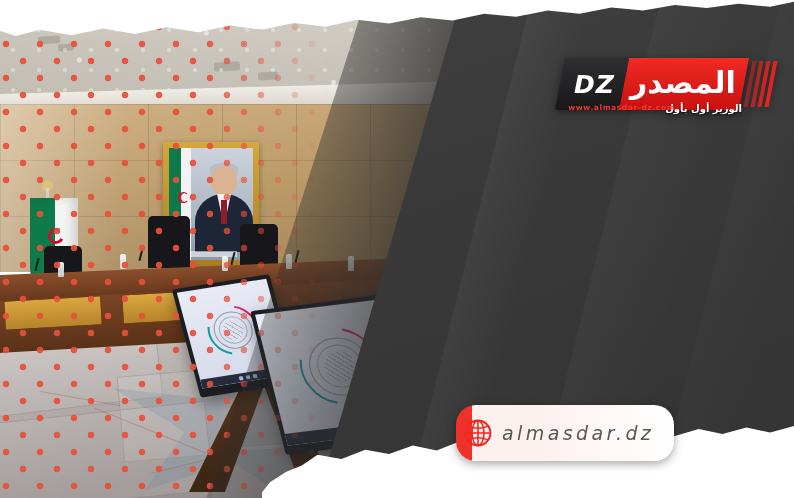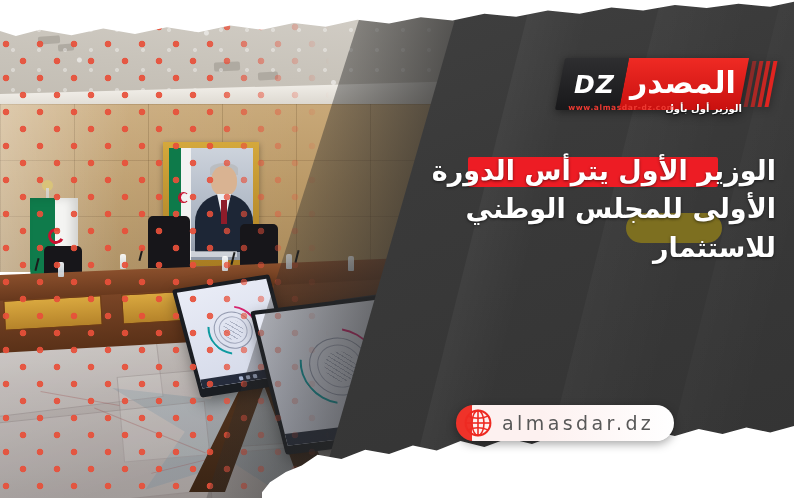--- a/index.html
+++ b/index.html
@@ -691,25 +691,26 @@
 
   
   .badge {
     position: absolute;
     left: 456px;
     top: 405px;
     z-index: 60;
     display: flex;
     align-items: center;
     direction: ltr;
-    height: 36px;
+    height: 56px;
     padding-right: 20px;
     background: linear-gradient(90deg, #ef3229 0 16px, #fdf1f0 16px 40%, #ffffff 100%);
     border-radius: 20px;
     box-shadow: 0 3px 10px rgba(0,0,0,.35);
+    font-style: italic;
   }
   .badge-globe {
     width: 30px; height: 30px;
     margin-left: 7px;
     margin-right: 9px;
     flex: 0 0 auto;
   }
   .badge-globe svg { display: block; width: 30px; height: 30px; }
   .badge-text {
     color: #585858;
@@ -898,33 +899,20 @@
     <div class="logo-red">
       <div class="logo-ar">المصدر</div>
     </div>
     <div class="logo-dz">
       <span>DZ</span>
     </div>
     <div class="logo-tagline">الوزير أول بأول</div>
     <div class="logo-url">www.almasdar-dz.com</div>
   </div>
 
-  <div class="headline">
-    <span class="hl-line">
-      <i class="hl-mark mark-red"></i>
-      <span class="hl-text">الوزير الأول يترأس الدورة</span>
-    </span>
-    <span class="hl-line">
-      <span class="hl-text">الأولى للمجلس الوطني</span>
-    </span>
-    <span class="hl-line">
-      <i class="hl-mark mark-gold"></i>
-      <span class="hl-text">للاستثمار</span>
-    </span>
-  </div>
 
   <div class="badge">
     <span class="badge-globe">
       <svg viewBox="0 0 32 32" xmlns="http://www.w3.org/2000/svg">
         <circle cx="16" cy="16" r="13.2" fill="none" stroke="#ee2a22" stroke-width="2.2"></circle>
         <ellipse cx="16" cy="16" rx="6.4" ry="13.2" fill="none" stroke="#ee2a22" stroke-width="1.7"></ellipse>
         <line x1="2.8" y1="16" x2="29.2" y2="16" stroke="#ee2a22" stroke-width="1.7"></line>
         <line x1="16" y1="2.8" x2="16" y2="29.2" stroke="#ee2a22" stroke-width="1.7"></line>
         <path d="M5.4 8.6 Q16 13.2 26.6 8.6" fill="none" stroke="#ee2a22" stroke-width="1.5"></path>
         <path d="M5.4 23.4 Q16 18.8 26.6 23.4" fill="none" stroke="#ee2a22" stroke-width="1.5"></path>

